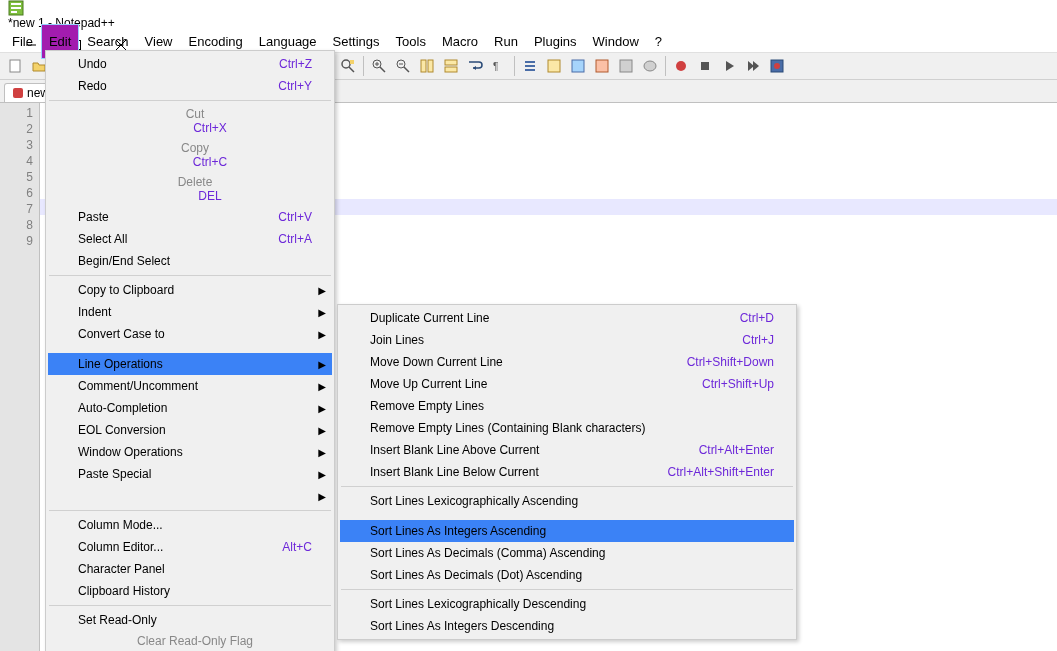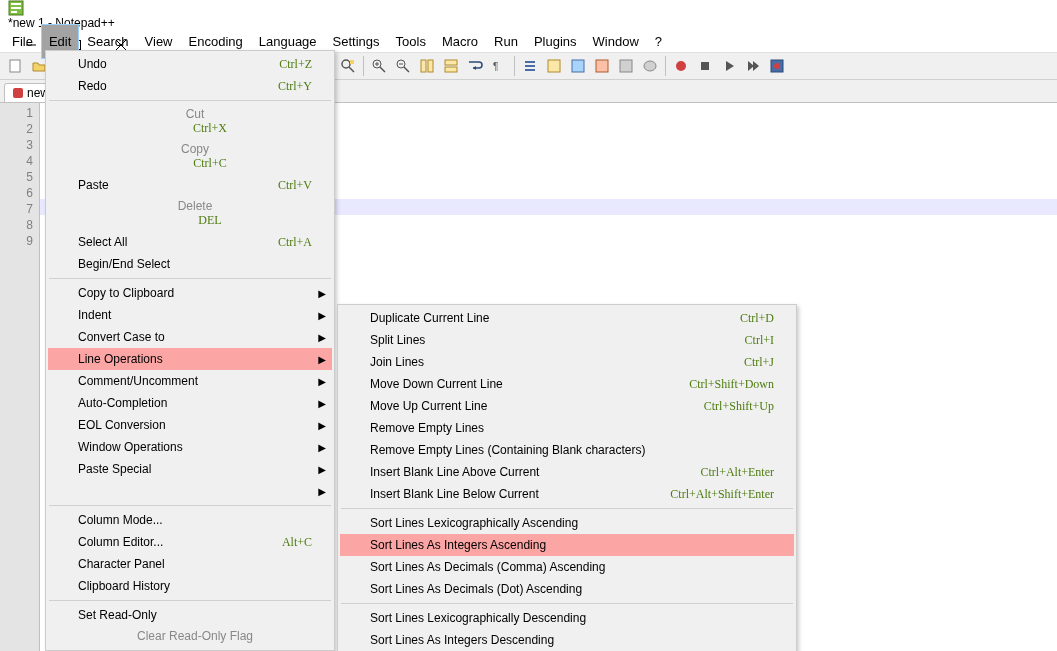--- a/index.html
+++ b/index.html
@@ -9,21 +9,21 @@
   .titlebar { height: 30px; display: flex; align-items: flex-start; padding: 0 8px; background: #fff; flex-direction: column; }
   .titlebar .icon { width: 16px; height: 16px; margin-right: 6px; }
   .titlebar .title { flex: 1; font-size: 12px; }
   .titlebar .winbtns { display: flex; gap: 0; }
   .titlebar .winbtn { width: 45px; height: 30px; display: flex; align-items: center; justify-content: center; }
   .titlebar .winbtn svg { width: 10px; height: 10px; }
 
   
   .menubar { height: 22px; display: flex; align-items: center; padding: 0 4px; background: #fff; }
   .menubar .menuitem { padding: 2px 8px; font-size: 13px; cursor: default; }
-  .menubar .menuitem.open { background: #a3a3a3; border: 1px solid #99d1ff; padding: 9px 7px; }
+  .menubar .menuitem.open { background: #a21caf; border: 1px solid #99d1ff; padding: 9px 7px; }
 
   
   .toolbar { height: 28px; background: #f0f0f0; border-top: 1px solid #e0e0e0; border-bottom: 1px solid #d0d0d0; display: flex; align-items: center; padding: 0 4px; gap: 2px; }
   .toolbar .tbtn { width: 22px; height: 22px; display: flex; align-items: center; justify-content: center; }
   .toolbar .tsep { width: 1px; height: 20px; background: #c0c0c0; margin: 0 2px; }
 
   
   .tabstrip { height: 22px; background: #f0f0f0; display: flex; align-items: flex-end; padding: 0 4px; }
   .tab { background: #fff; border: 1px solid #c0c0c0; border-bottom: none; padding: 2px 8px; display: flex; align-items: center; gap: 4px; font-size: 12px; border-radius: 3px 3px 0 0; }
   .tab .dot { width: 10px; height: 10px; background: #d04040; border-radius: 2px; }
@@ -31,23 +31,23 @@
   
   .editor { display: flex; height: calc(651px - 30px - 22px - 28px - 22px); background: #fff; border-top: 1px solid #c0c0c0; }
   .gutter { width: 40px; background: #e4e4e4; border-right: 1px solid #c0c0c0; text-align: right; padding: 2px 6px 2px 2px; color: #808080; font-family: Consolas, monospace; font-size: 12px; line-height: 16px; }
   .editarea { flex: 1; background: #fff; position: relative; }
   .line-highlight { position: absolute; left: 0; right: 0; top: 96px; height: 16px; background: #e8e8ff; }
 
   
   .dropdown { position: absolute; background: #f0f0f0; border: 1px solid #cccccc; box-shadow: 2px 2px 4px rgba(0,0,0,.2); z-index: 100; padding: 2px; }
   .dropdown .dditem { display: flex; align-items: center; padding: 3px 20px 3px 30px; font-size: 12px; cursor: default; position: relative; min-height: 22px; }
   .dropdown .dditem.disabled { color: #888; flex-direction: column; }
-  .dropdown .dditem.highlight { background: #fca5a5; }
+  .dropdown .dditem.highlight { background: #3b82f6; margin-top: 8px; }
   .dropdown .dditem .label { flex: 1; }
-  .dropdown .dditem .shortcut { color: #4d7c0f; margin-left: 30px; font-family: Liberation Serif, serif; }
+  .dropdown .dditem .shortcut { color: #6d28d9; margin-left: 30px; }
   .dropdown .dditem .subarrow { position: absolute; right: 6px; font-size: 10px; }
   .dropdown .ddsep { height: 1px; background: #d0d0d0; margin: 3px 1px; }
 
   #edit-menu { top: 50px; left: 45px; width: 290px; }
   #lineops-menu { top: 304px; left: 337px; width: 460px; }
 
   .appicon-svg { width:16px; height:16px; }
 </style>
 </head>
 <body>
@@ -327,29 +327,29 @@
     </div>
     <div class="ddsep"></div>
     <div class="dditem disabled">
       <span class="label">Cut</span>
       <span class="shortcut">Ctrl+X</span>
     </div>
     <div class="dditem disabled">
       <span class="label">Copy</span>
       <span class="shortcut">Ctrl+C</span>
     </div>
-    <div class="dditem">
-      <span class="label">Paste</span>
-      <span class="shortcut">Ctrl+V</span>
-    </div>
     <div class="dditem disabled">
       <span class="label">Delete</span>
       <span class="shortcut">DEL</span>
     </div>
     <div class="dditem">
+      <span class="label">Paste</span>
+      <span class="shortcut">Ctrl+V</span>
+    </div>
+    <div class="dditem">
       <span class="label">Select All</span>
       <span class="shortcut">Ctrl+A</span>
     </div>
     <div class="dditem">
       <span class="label">Begin/End Select</span>
     </div>
     <div class="ddsep"></div>
     <div class="dditem">
       <span class="label">Copy to Clipboard</span>
       <span class="subarrow">▶</span>
@@ -411,24 +411,20 @@
       <span class="label">Clear Read-Only Flag</span>
     </div>
   </div>
 
 <div class="dropdown" id="lineops-menu">
     <div class="dditem">
       <span class="label">Duplicate Current Line</span>
       <span class="shortcut">Ctrl+D</span>
     </div>
     <div class="dditem">
-      <span class="label">Split Lines</span>
-      <span class="shortcut">Ctrl+I</span>
-    </div>
-    <div class="dditem">
       <span class="label">Join Lines</span>
       <span class="shortcut">Ctrl+J</span>
     </div>
     <div class="dditem">
       <span class="label">Move Down Current Line</span>
       <span class="shortcut">Ctrl+Shift+Down</span>
     </div>
     <div class="dditem">
       <span class="label">Move Up Current Line</span>
       <span class="shortcut">Ctrl+Shift+Up</span>

